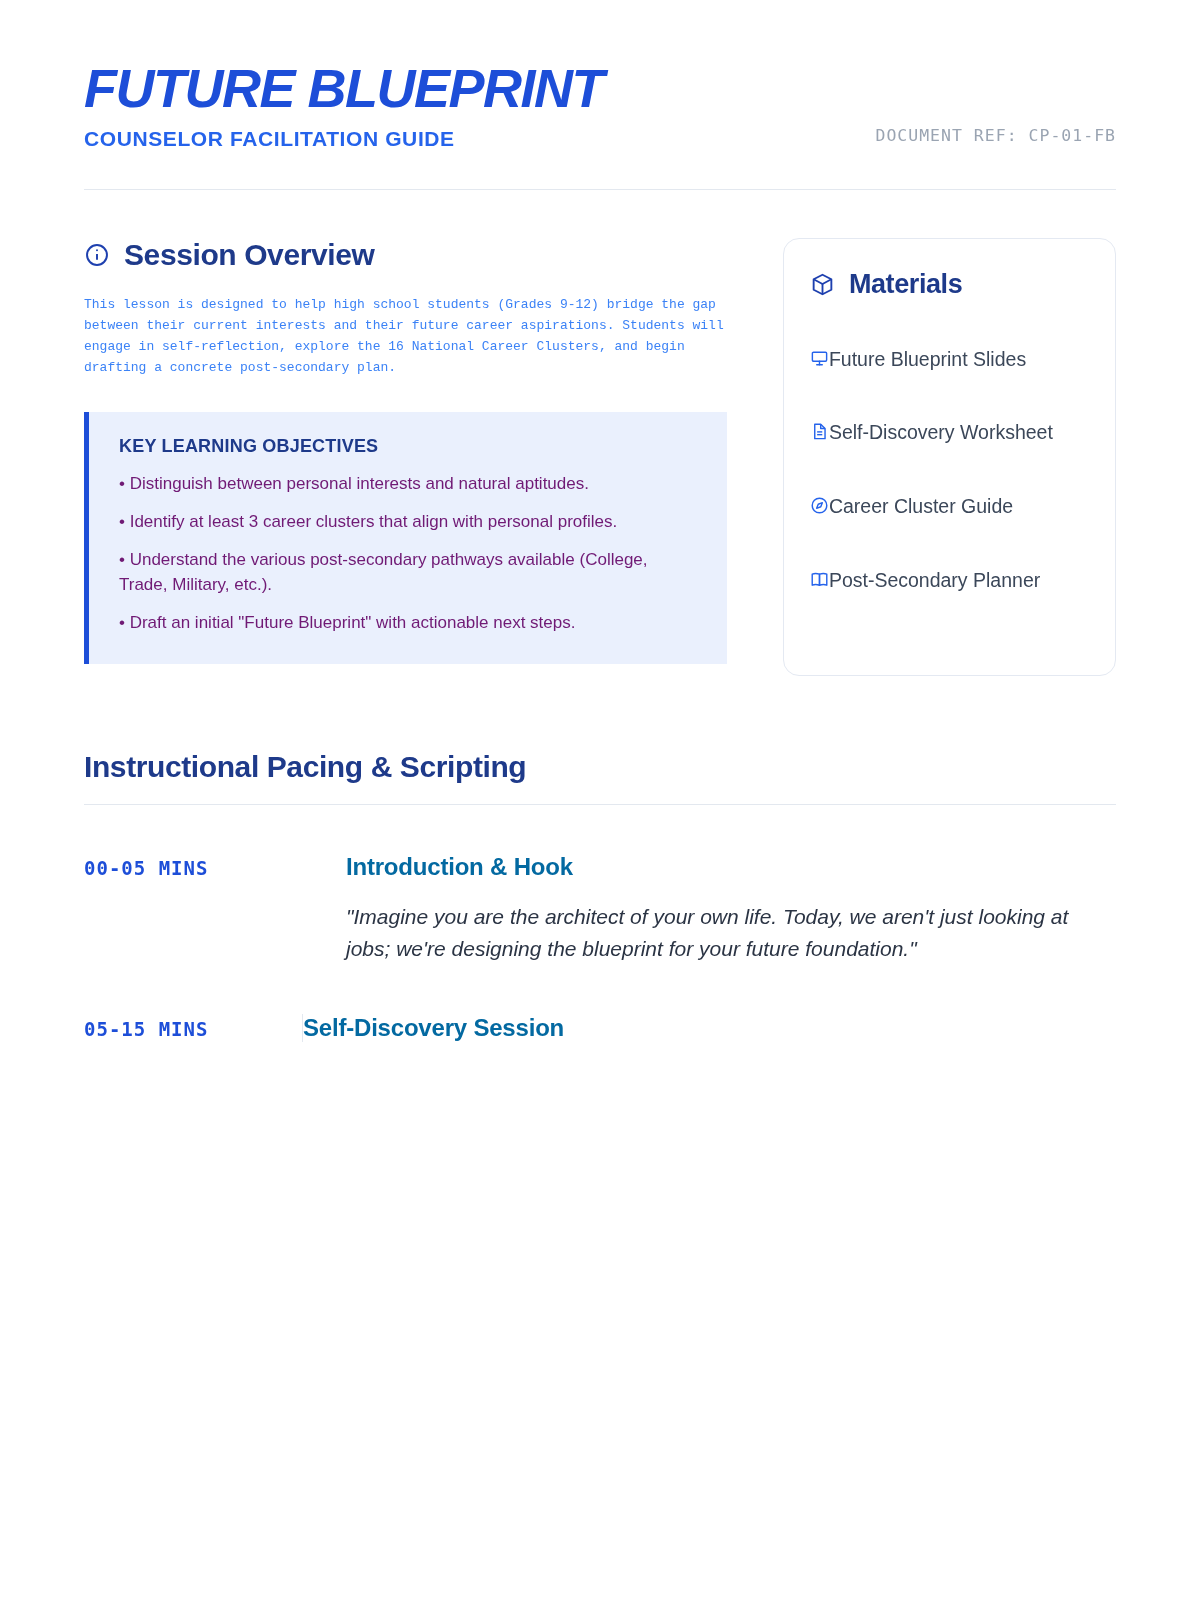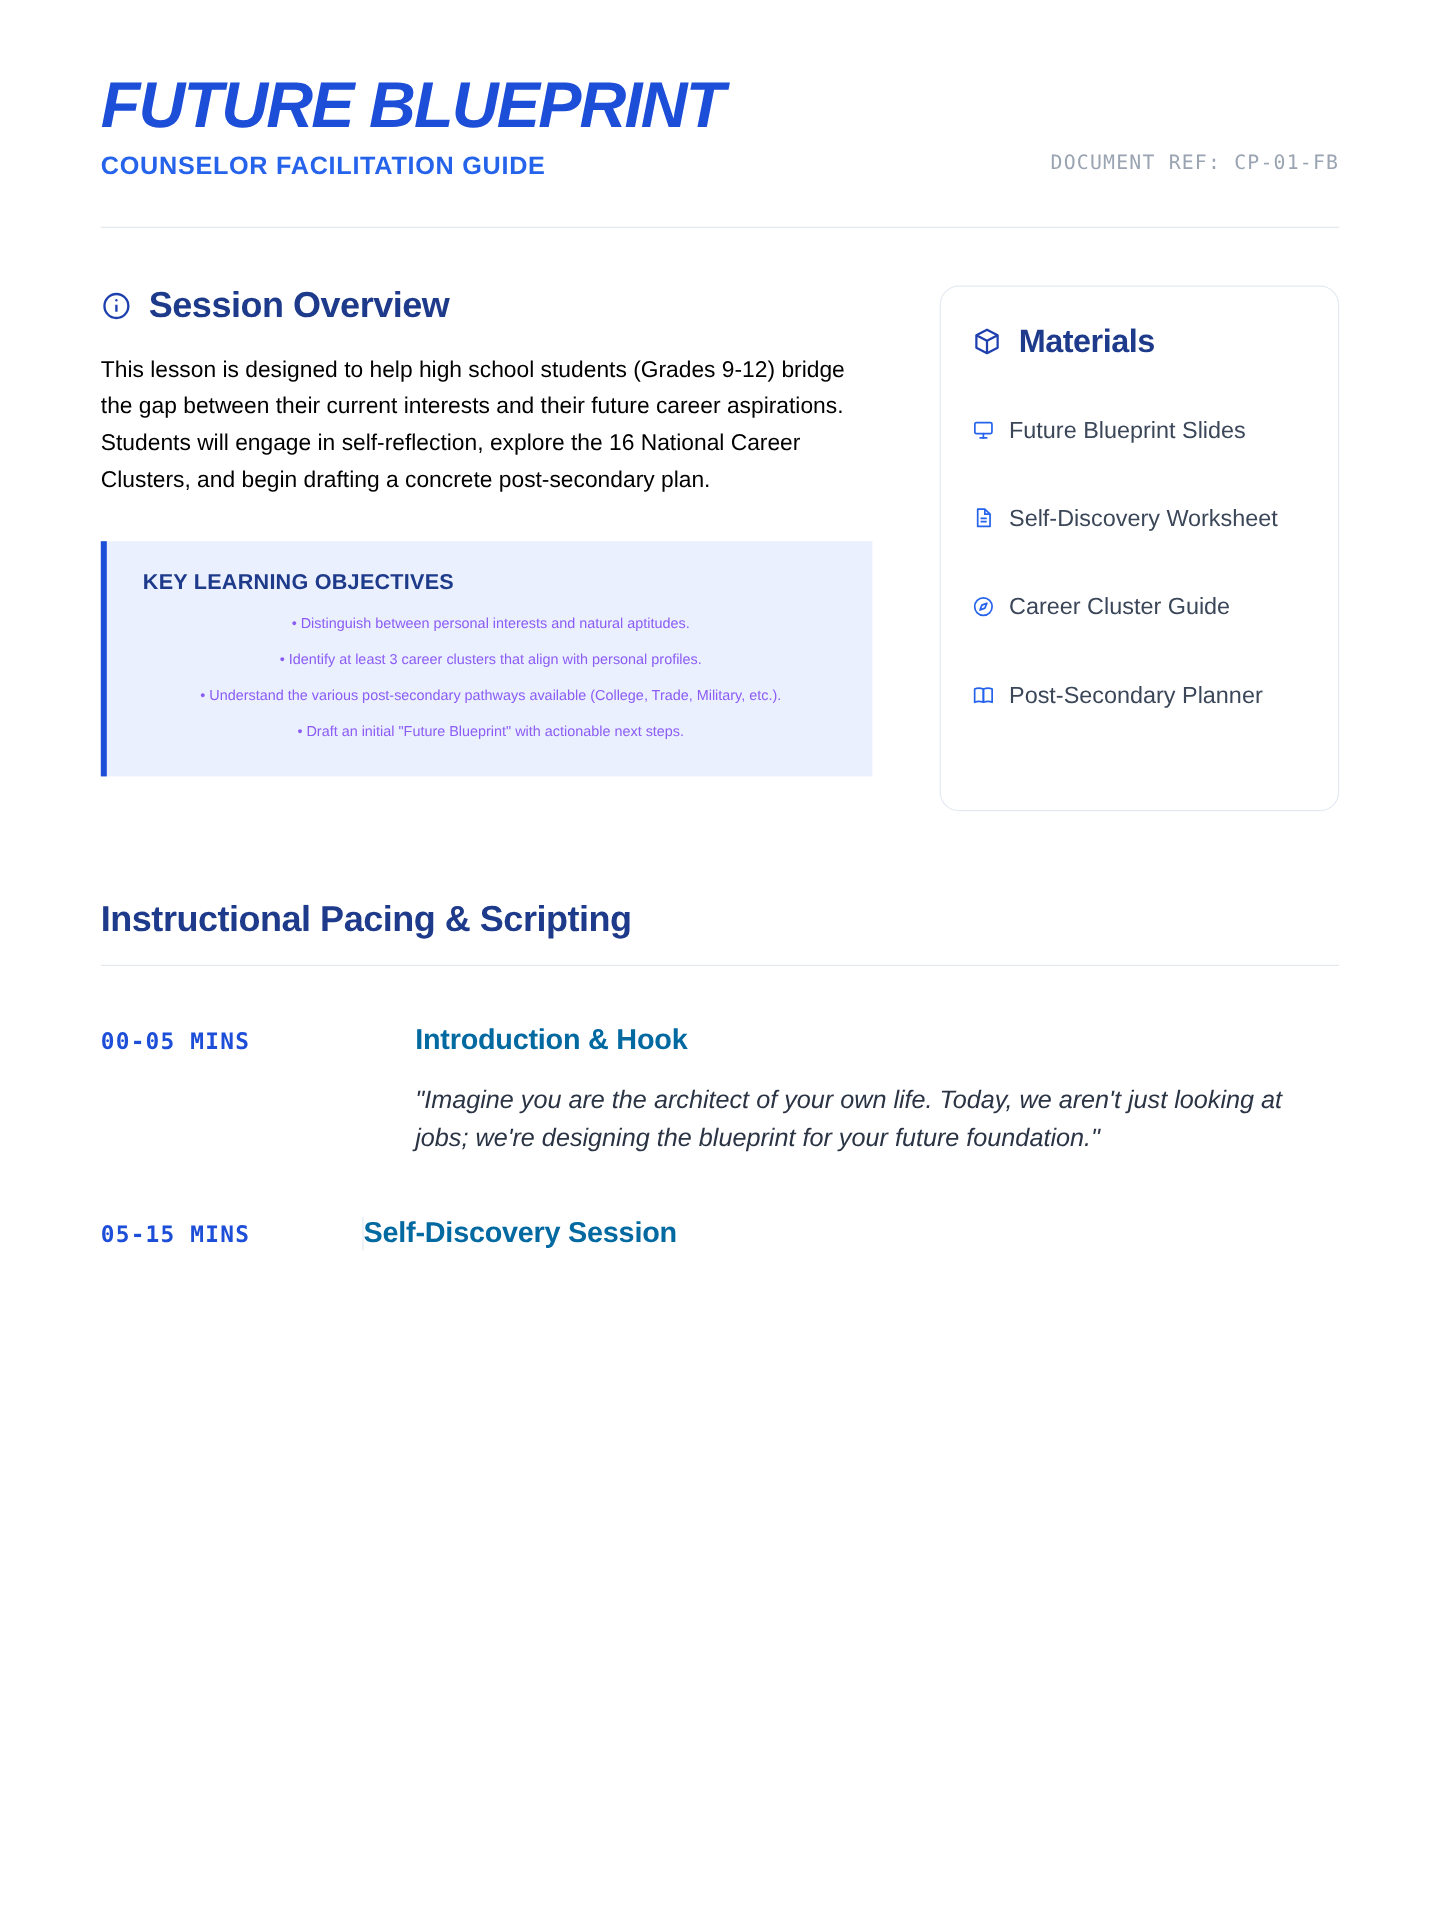--- a/index.html
+++ b/index.html
@@ -74,59 +74,58 @@
   }
   .ico {
     display: inline-flex;
     align-items: center;
     justify-content: center;
     color: #1e40af;
   }
 
   .lead {
     margin-top: 22px;
-    font-size: 19px;
+    font-size: 13px;
     line-height: 1.62;
-    color: #000000;
+    color: #3b82f6;
+    font-family: Liberation Mono, monospace;
   }
 
   .objectives {
     margin-top: 34px;
     background: #eaf0fd;
     border-left: 5px solid #1d4ed8;
     padding: 24px 28px 28px 30px;
   }
   .obj-title {
     font-size: 18px;
     font-weight: 700;
     letter-spacing: 0.2px;
     color: #1e3a8a;
     margin-bottom: 14px;
   }
   .obj-item {
-    font-size: 12px;
+    font-size: 17px;
     line-height: 1.52;
-    color: #8b5cf6;
+    color: #701a75;
     margin-bottom: 12px;
-    text-align: center;
   }
   .obj-item:last-child { margin-bottom: 0; }
 
   
   .card {
     border: 1px solid #e4e9f2;
     border-radius: 16px;
     padding: 30px 26px;
     min-height: 438px;
   }
   .card .sec-head .ttl { font-size: 27px; }
   .mat-list { margin-top: 26px; }
   .mat-item {
     display: flex;
-    gap: 12px;
     align-items: flex-start;
     margin-bottom: 22px;
     margin-top: 46px;
   }
   .mat-item:last-child { margin-bottom: 0; }
   .mat-text {
     font-size: 19.5px;
     line-height: 1.42;
     color: #3b4759;
   }

